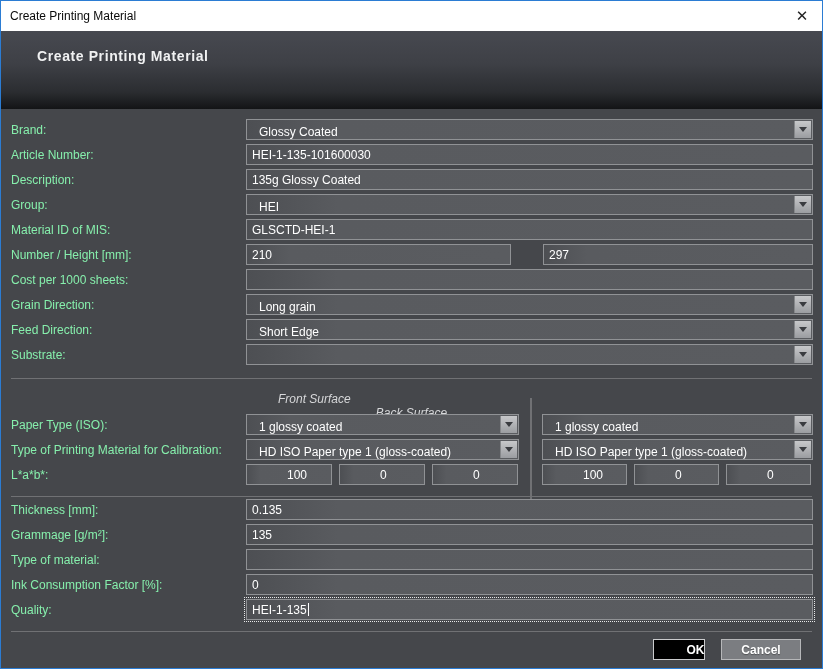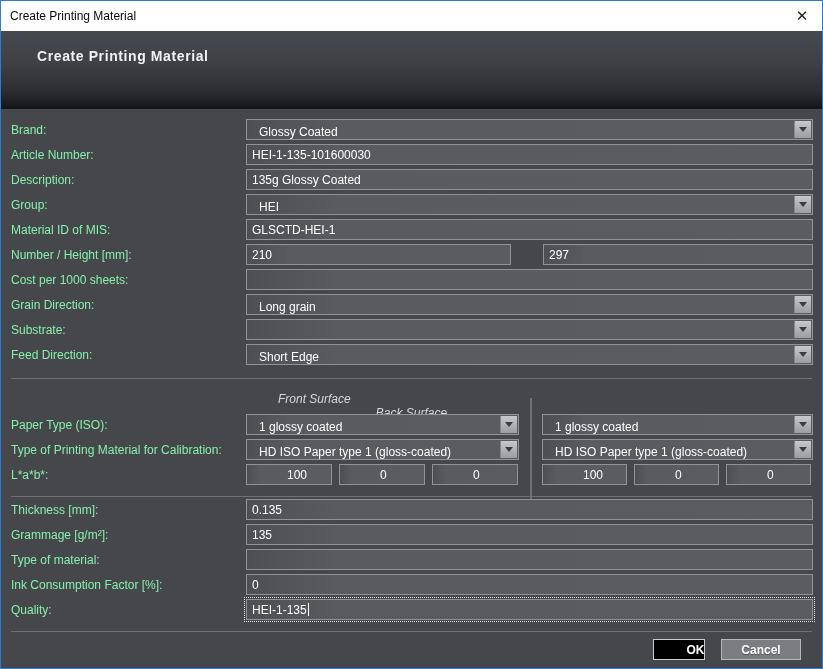--- a/index.html
+++ b/index.html
@@ -148,31 +148,31 @@
 
     <div class="row">
       <div class="label">Grain Direction:</div>
       <div class="field wide dropdown">
         <span>Long grain</span>
         <span class="arrow"></span>
       </div>
     </div>
 
     <div class="row">
+      <div class="label">Feed Direction:</div>
+      <div class="field wide dropdown">
+        <span>Short Edge</span>
+        <span class="arrow"></span>
+      </div>
+    </div>
+
+    <div class="row">
       <div class="label">Substrate:</div>
       <div class="field wide dropdown">
         <span></span>
-        <span class="arrow"></span>
-      </div>
-    </div>
-
-    <div class="row">
-      <div class="label">Feed Direction:</div>
-      <div class="field wide dropdown">
-        <span>Short Edge</span>
         <span class="arrow"></span>
       </div>
     </div>
 
     <div class="sep sep1"></div>
 
     <div class="surfaces">
       <div class="vdivider"></div>
 
       <div class="surf-headers">

